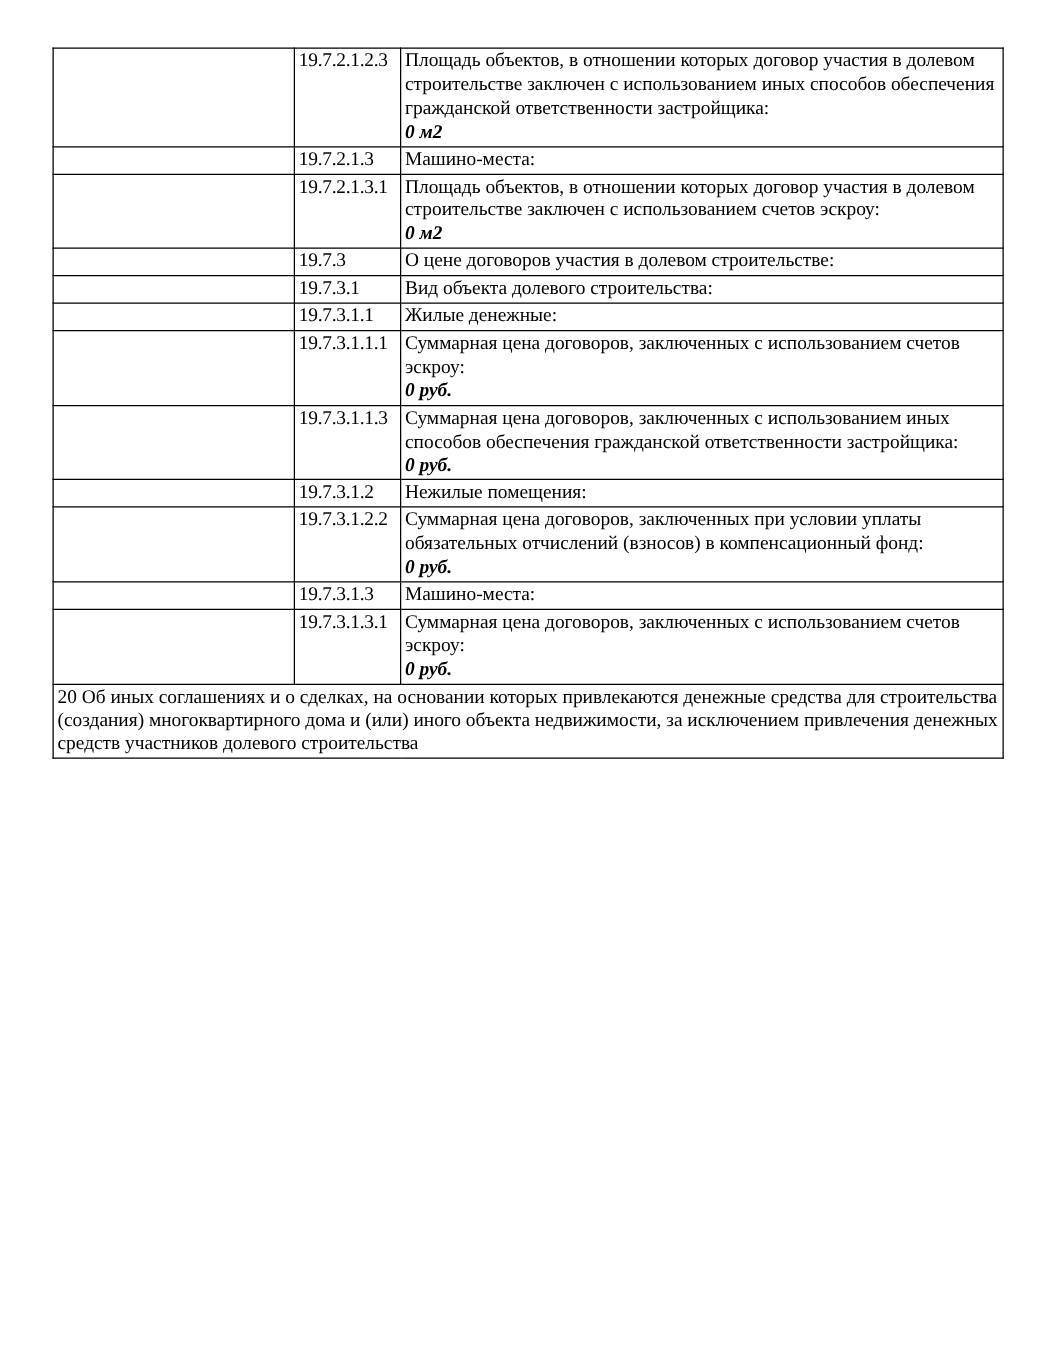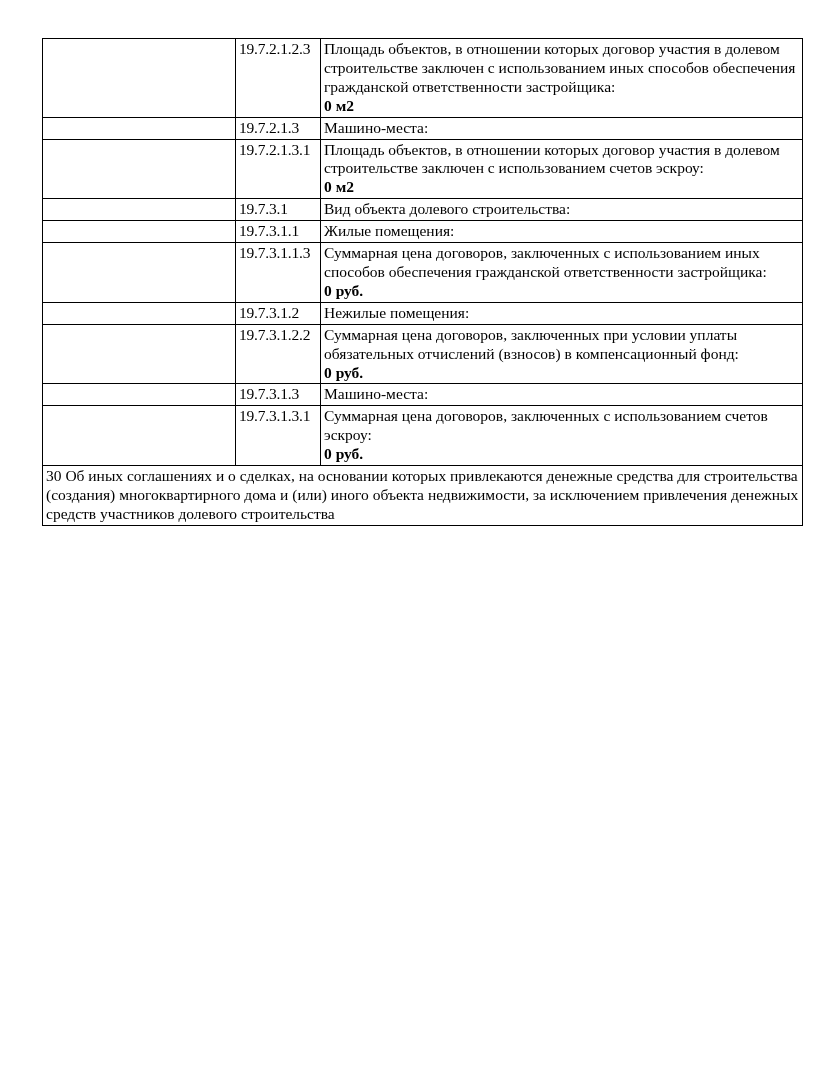--- a/index.html
+++ b/index.html
@@ -37,21 +37,21 @@
   td.col-empty { width: 186px; }
   td.col-code  {
     width: 78px;
     vertical-align: middle;
     padding-left: 2px;
     padding-right: 1px;
     white-space: nowrap;
     letter-spacing: -0.2px;
   }
   td.col-text  { width: 475px; }
-  .value { font-weight: bold; }
+  .value { font-weight: bold; font-style: italic; }
   td.footer-cell {
     padding: 1px 4px;
   }
 </style>
 </head>
 <body>
 
 <div class="page">
   <table class="decl">
     <tbody>
@@ -66,27 +66,37 @@
           <td class="col-code">19.7.2.1.3</td>
           <td class="col-text"><span>Машино-места:</span></td>
         </tr>
         <tr>
           <td class="col-empty"></td>
           <td class="col-code">19.7.2.1.3.1</td>
           <td class="col-text"><span>Площадь объектов, в отношении которых договор участия в долевом строительстве заключен с использованием счетов эскроу:</span><div class="value">0 м2</div></td>
         </tr>
         <tr>
           <td class="col-empty"></td>
+          <td class="col-code">19.7.3</td>
+          <td class="col-text"><span>О цене договоров участия в долевом строительстве:</span></td>
+        </tr>
+        <tr>
+          <td class="col-empty"></td>
           <td class="col-code">19.7.3.1</td>
           <td class="col-text"><span>Вид объекта долевого строительства:</span></td>
         </tr>
         <tr>
           <td class="col-empty"></td>
           <td class="col-code">19.7.3.1.1</td>
-          <td class="col-text"><span>Жилые помещения:</span></td>
+          <td class="col-text"><span>Жилые денежные:</span></td>
+        </tr>
+        <tr>
+          <td class="col-empty"></td>
+          <td class="col-code">19.7.3.1.1.1</td>
+          <td class="col-text"><span>Суммарная цена договоров, заключенных с использованием счетов эскроу:</span><div class="value">0 руб.</div></td>
         </tr>
         <tr>
           <td class="col-empty"></td>
           <td class="col-code">19.7.3.1.1.3</td>
           <td class="col-text"><span>Суммарная цена договоров, заключенных с использованием иных способов обеспечения гражданской ответственности застройщика:</span><div class="value">0 руб.</div></td>
         </tr>
         <tr>
           <td class="col-empty"></td>
           <td class="col-code">19.7.3.1.2</td>
           <td class="col-text"><span>Нежилые помещения:</span></td>
@@ -102,17 +112,17 @@
           <td class="col-text"><span>Машино-места:</span></td>
         </tr>
         <tr>
           <td class="col-empty"></td>
           <td class="col-code">19.7.3.1.3.1</td>
           <td class="col-text"><span>Суммарная цена договоров, заключенных с использованием счетов эскроу:</span><div class="value">0 руб.</div></td>
         </tr>
       </tbody>
     <tbody>
       <tr>
-        <td class="footer-cell" colspan="3">30 Об иных соглашениях и о сделках, на основании которых привлекаются денежные средства для строительства (создания) многоквартирного дома и (или) иного объекта недвижимости, за исключением привлечения денежных средств участников долевого строительства</td>
+        <td class="footer-cell" colspan="3">20 Об иных соглашениях и о сделках, на основании которых привлекаются денежные средства для строительства (создания) многоквартирного дома и (или) иного объекта недвижимости, за исключением привлечения денежных средств участников долевого строительства</td>
       </tr>
     </tbody>
   </table>
 </div>
 
 </body></html>

